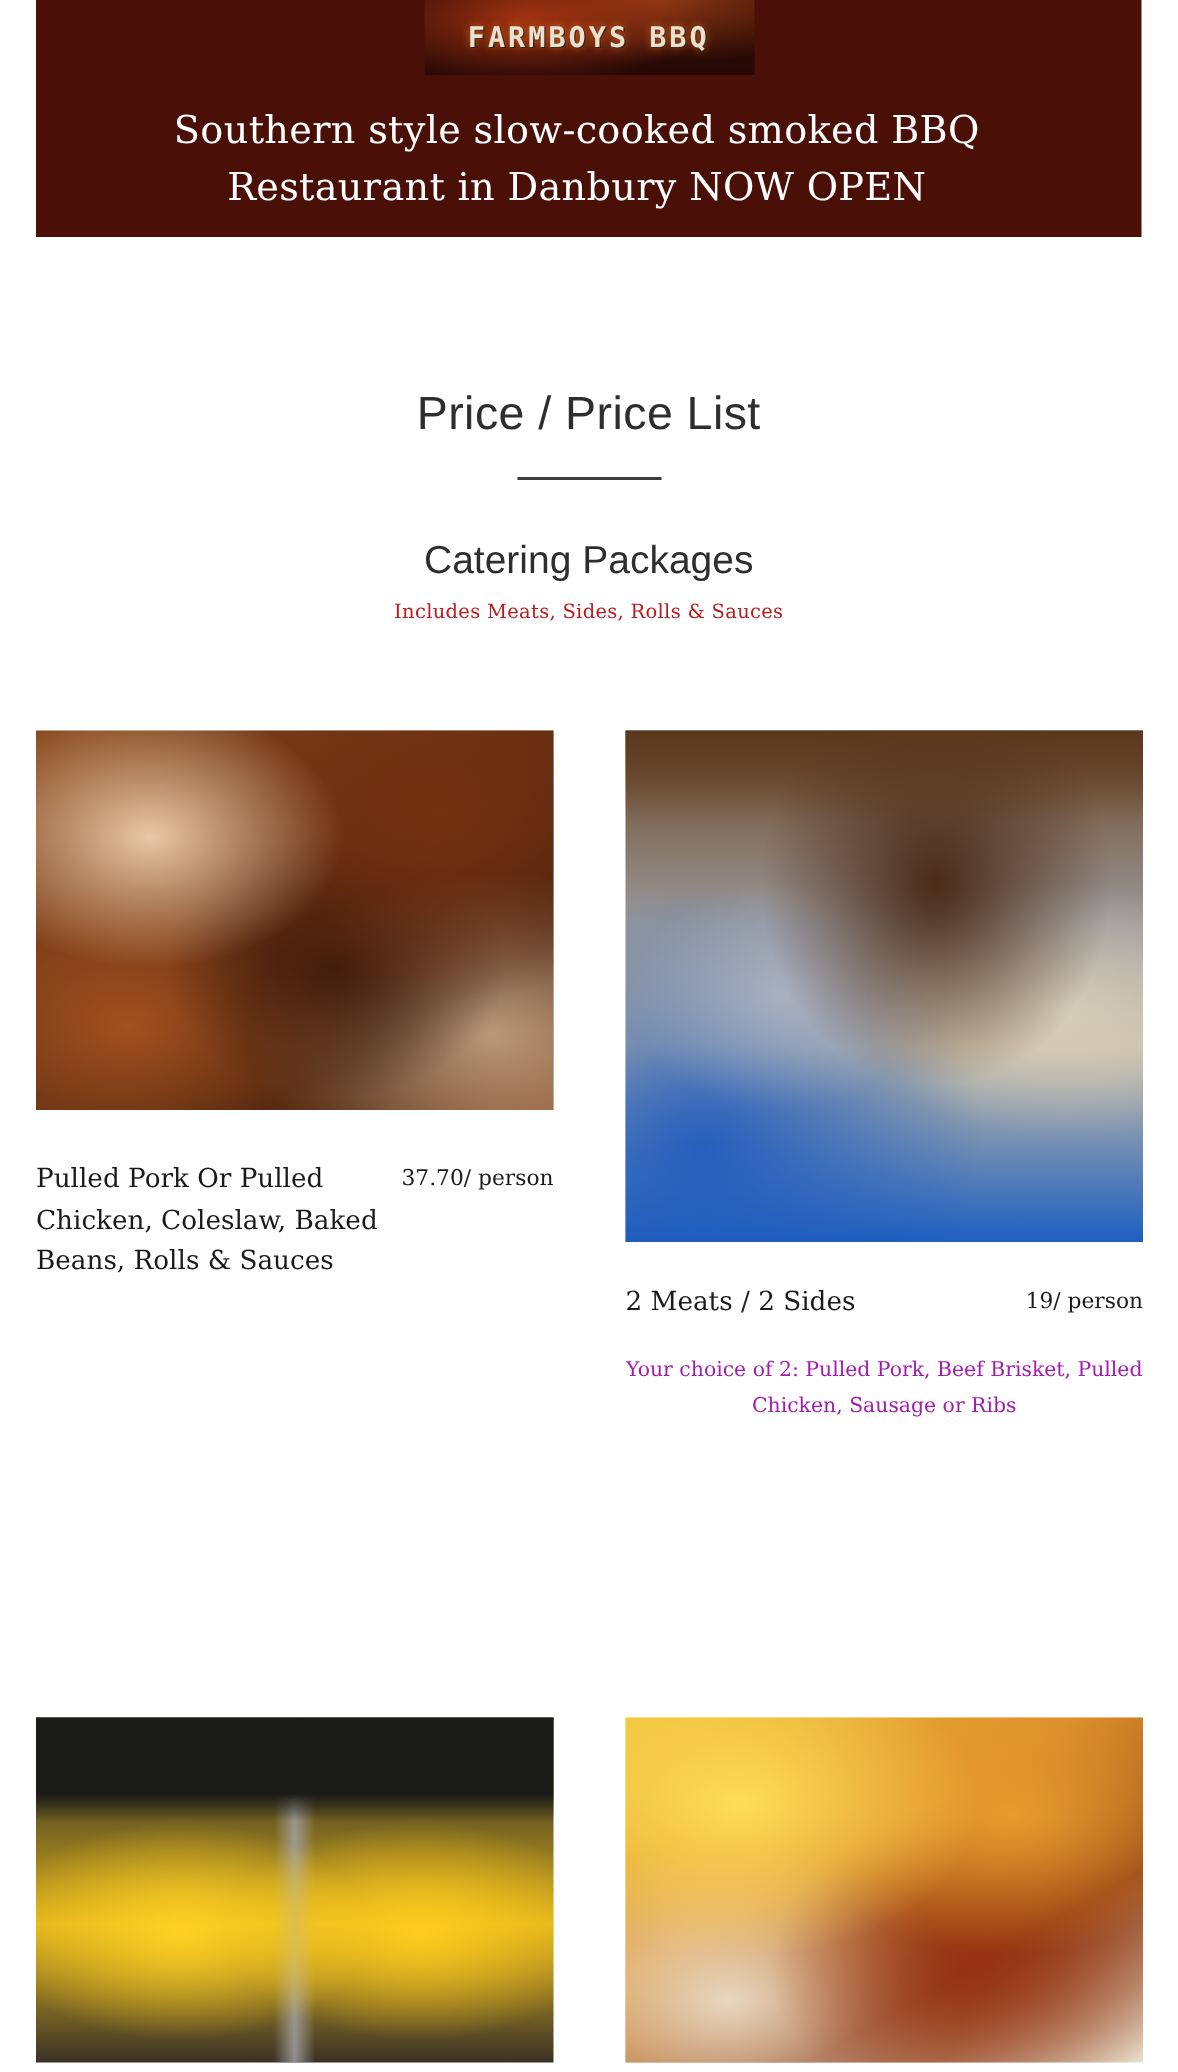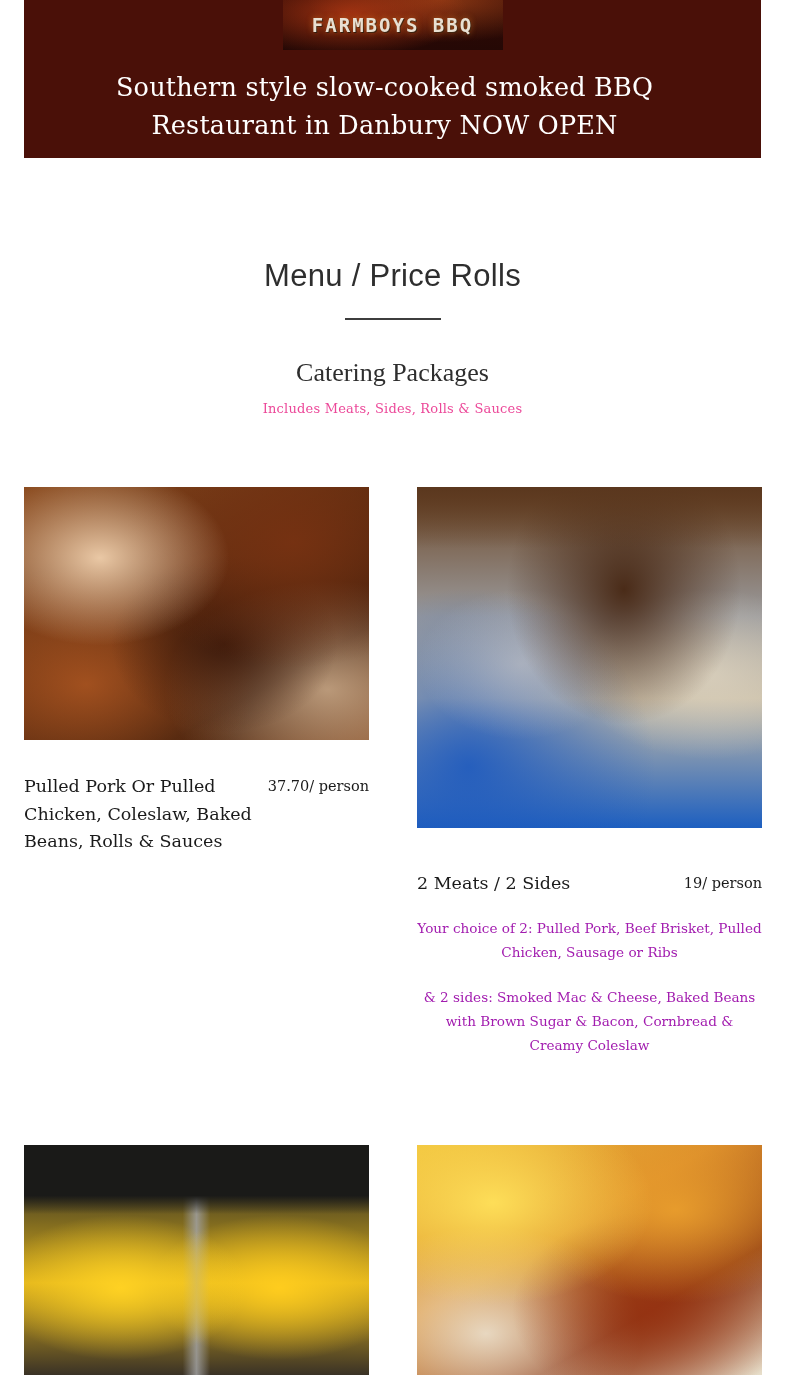--- a/index.html
+++ b/index.html
@@ -87,34 +87,34 @@
     width: 96px;
     height: 2px;
     background: #3d3d3d;
   }
   .section-title {
     position: absolute;
     left: 0;
     right: 0;
     top: 358px;
     text-align: center;
-    font-family: Liberation Serif, serif;
+    font-family: Liberation Sans, sans-serif;
     font-weight: 400;
     font-size: 26px;
     color: #2e2e2e;
   }
   .section-subtitle {
     position: absolute;
     left: 0;
     right: 0;
     top: 401px;
     text-align: center;
     font-family: "DejaVu Serif", serif;
     font-size: 13px;
-    color: #ec4899;
+    color: #b91c1c;
     letter-spacing: 0.2px;
   }
 
   
   .col-left { position: absolute; left: 24px; width: 345px; }
   .col-right { position: absolute; left: 417px; width: 345px; }
 
   .photo {
     width: 100%;
     background-size: cover;
@@ -196,42 +196,41 @@
 </head>
 <body>
 
 <div class="hero">
   <div class="hero-logo">
     <span class="hero-logo-text">FARMBOYS BBQ</span>
   </div>
   <div class="hero-headline">Southern style slow-cooked smoked BBQ Restaurant in Danbury NOW OPEN</div>
 </div>
 
-<div class="page-title">Menu / Price Rolls</div>
+<div class="page-title">Price / Price List</div>
 <div class="title-rule"></div>
 <div class="section-title">Catering Packages</div>
 <div class="section-subtitle">Includes Meats, Sides, Rolls &amp; Sauces</div>
 
 <div class="col-left" style="top:487px;">
   <div class="photo photo-pork"></div>
   <div class="item-head">
     <div class="item-name">Pulled Pork Or Pulled Chicken, Coleslaw, Baked Beans, Rolls &amp; Sauces</div>
     <div class="item-price">37.70/ person</div>
   </div>
 </div>
 
 <div class="col-left" style="top:1145px;">
   <div class="photo photo-mac"></div>
 </div>
 
 <div class="col-right" style="top:487px;">
   <div class="photo photo-trays"></div>
-  <div class="item-head" style="margin-top:42px;">
+  <div class="item-head" style="margin-top:27px;">
     <div class="item-name">2 Meats / 2 Sides</div>
     <div class="item-price">19/ person</div>
   </div>
   <div class="item-desc">Your choice of 2: Pulled Pork, Beef Brisket, Pulled Chicken, Sausage or Ribs</div>
-  <div class="item-desc">&amp; 2 sides: Smoked Mac &amp; Cheese, Baked Beans with Brown Sugar &amp; Bacon, Cornbread &amp; Creamy Coleslaw</div>
 </div>
 
 <div class="col-right" style="top:1145px;">
   <div class="photo photo-sandwich"></div>
 </div>
 
 </body></html>

